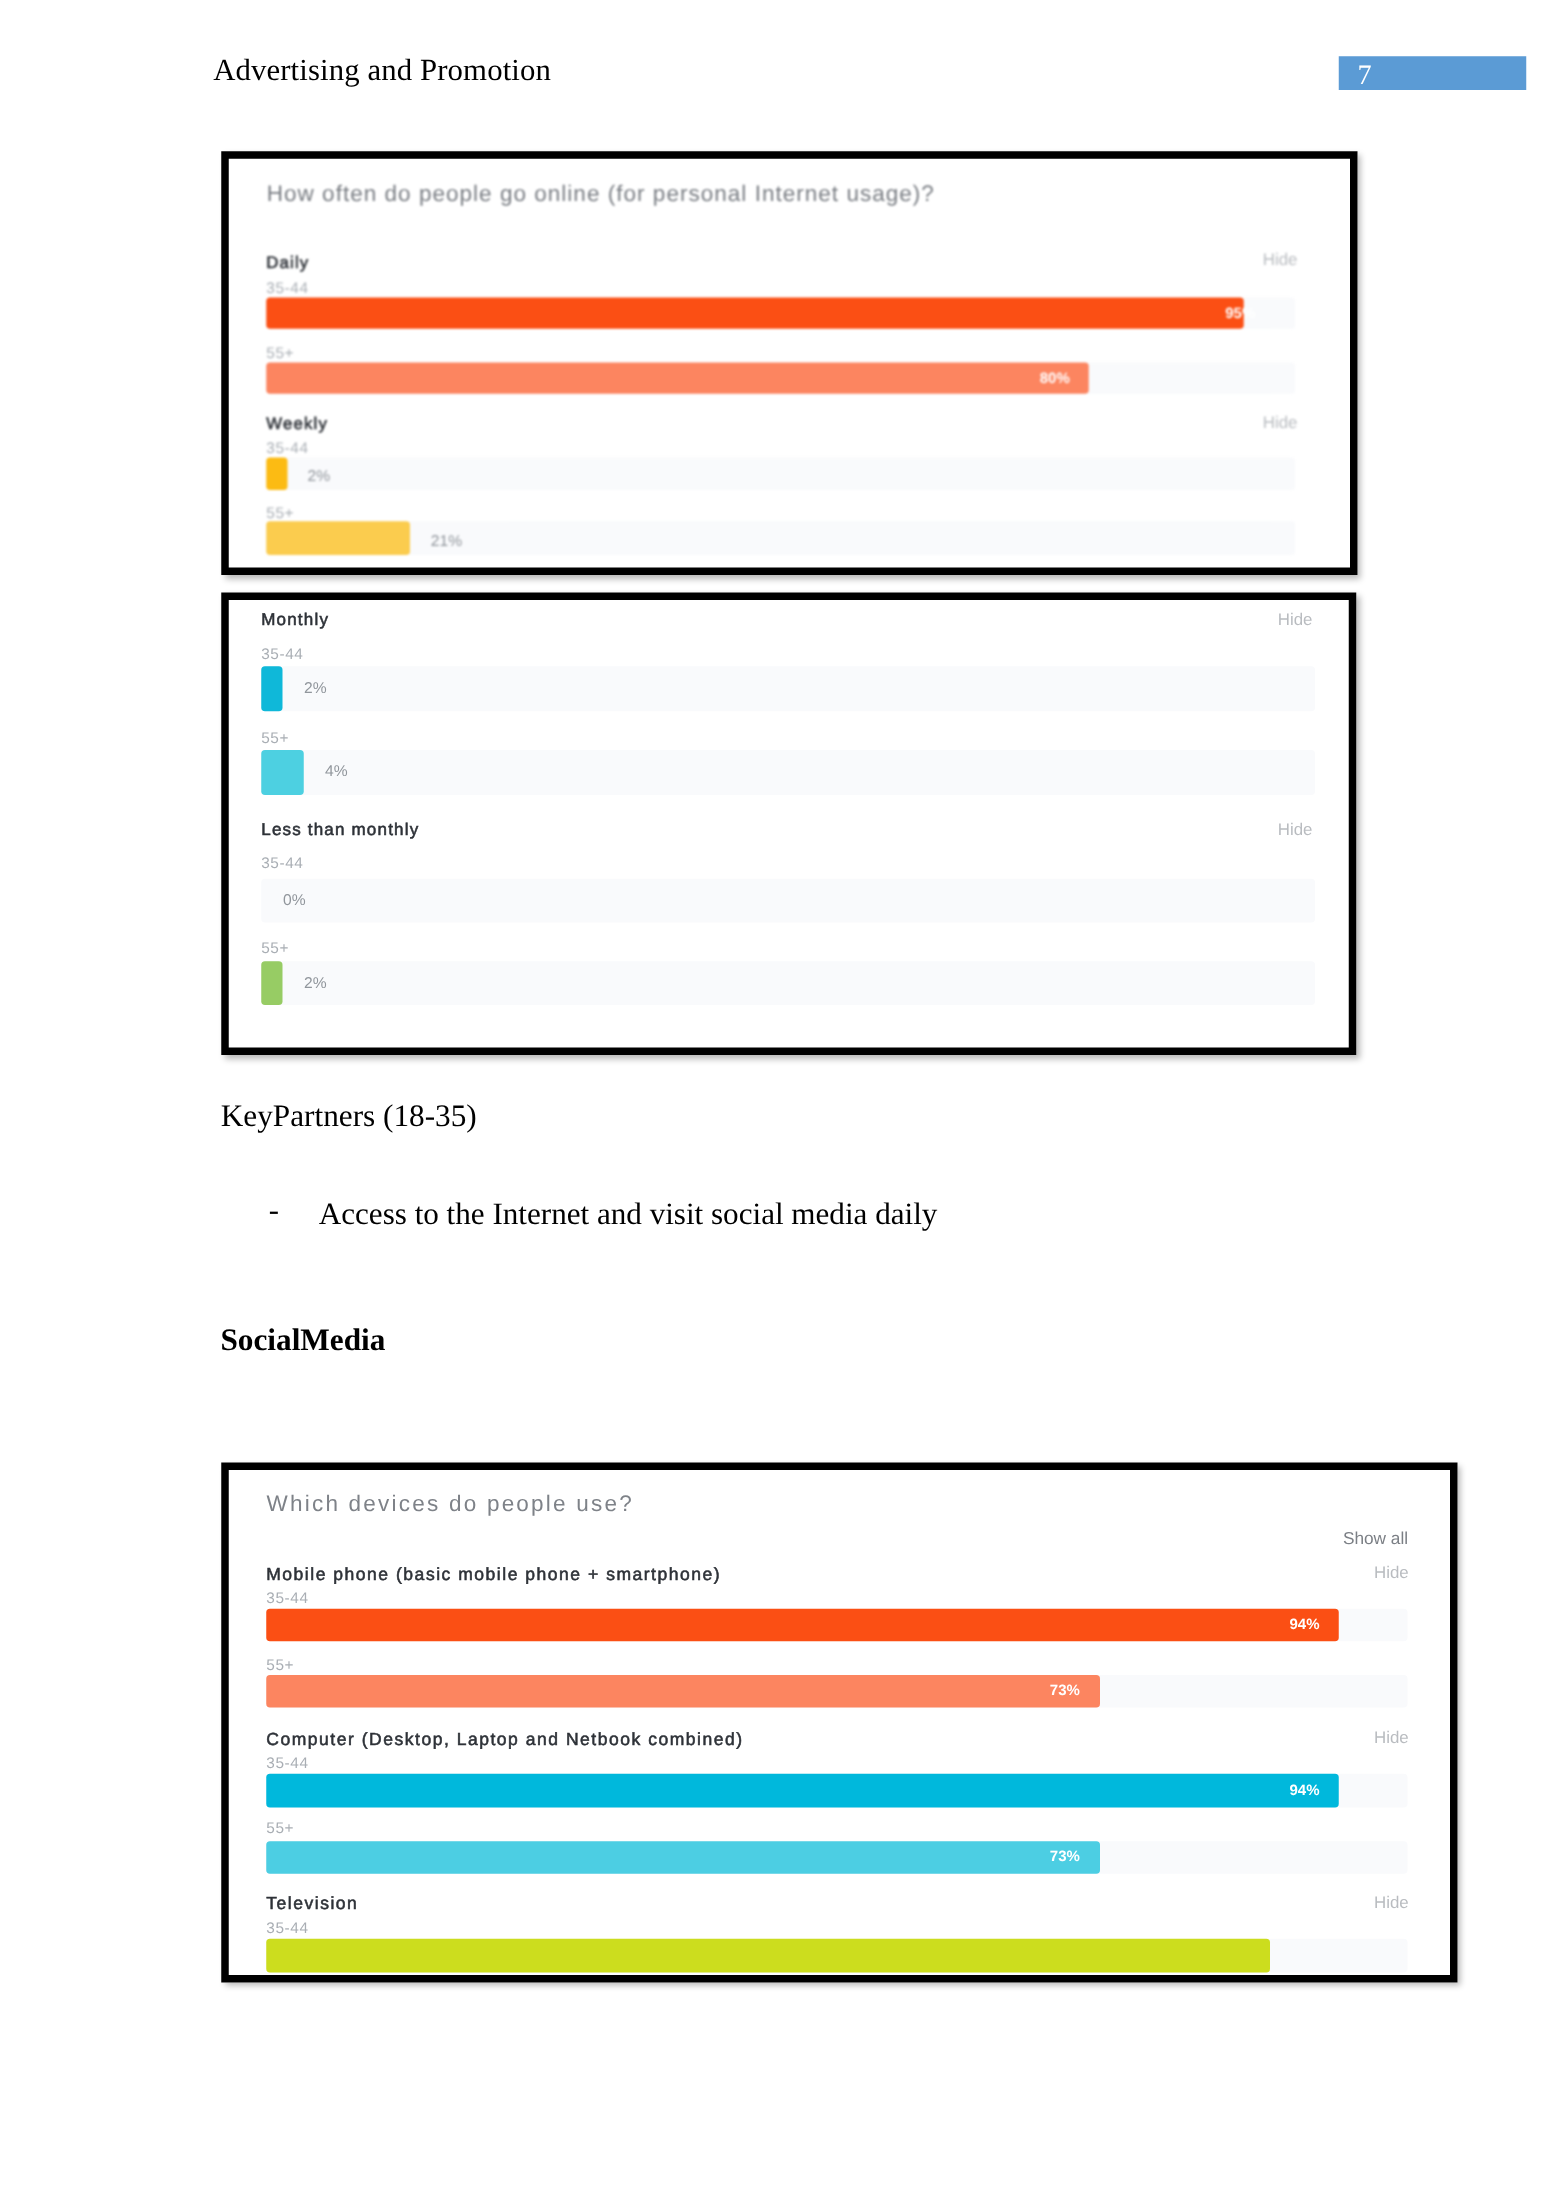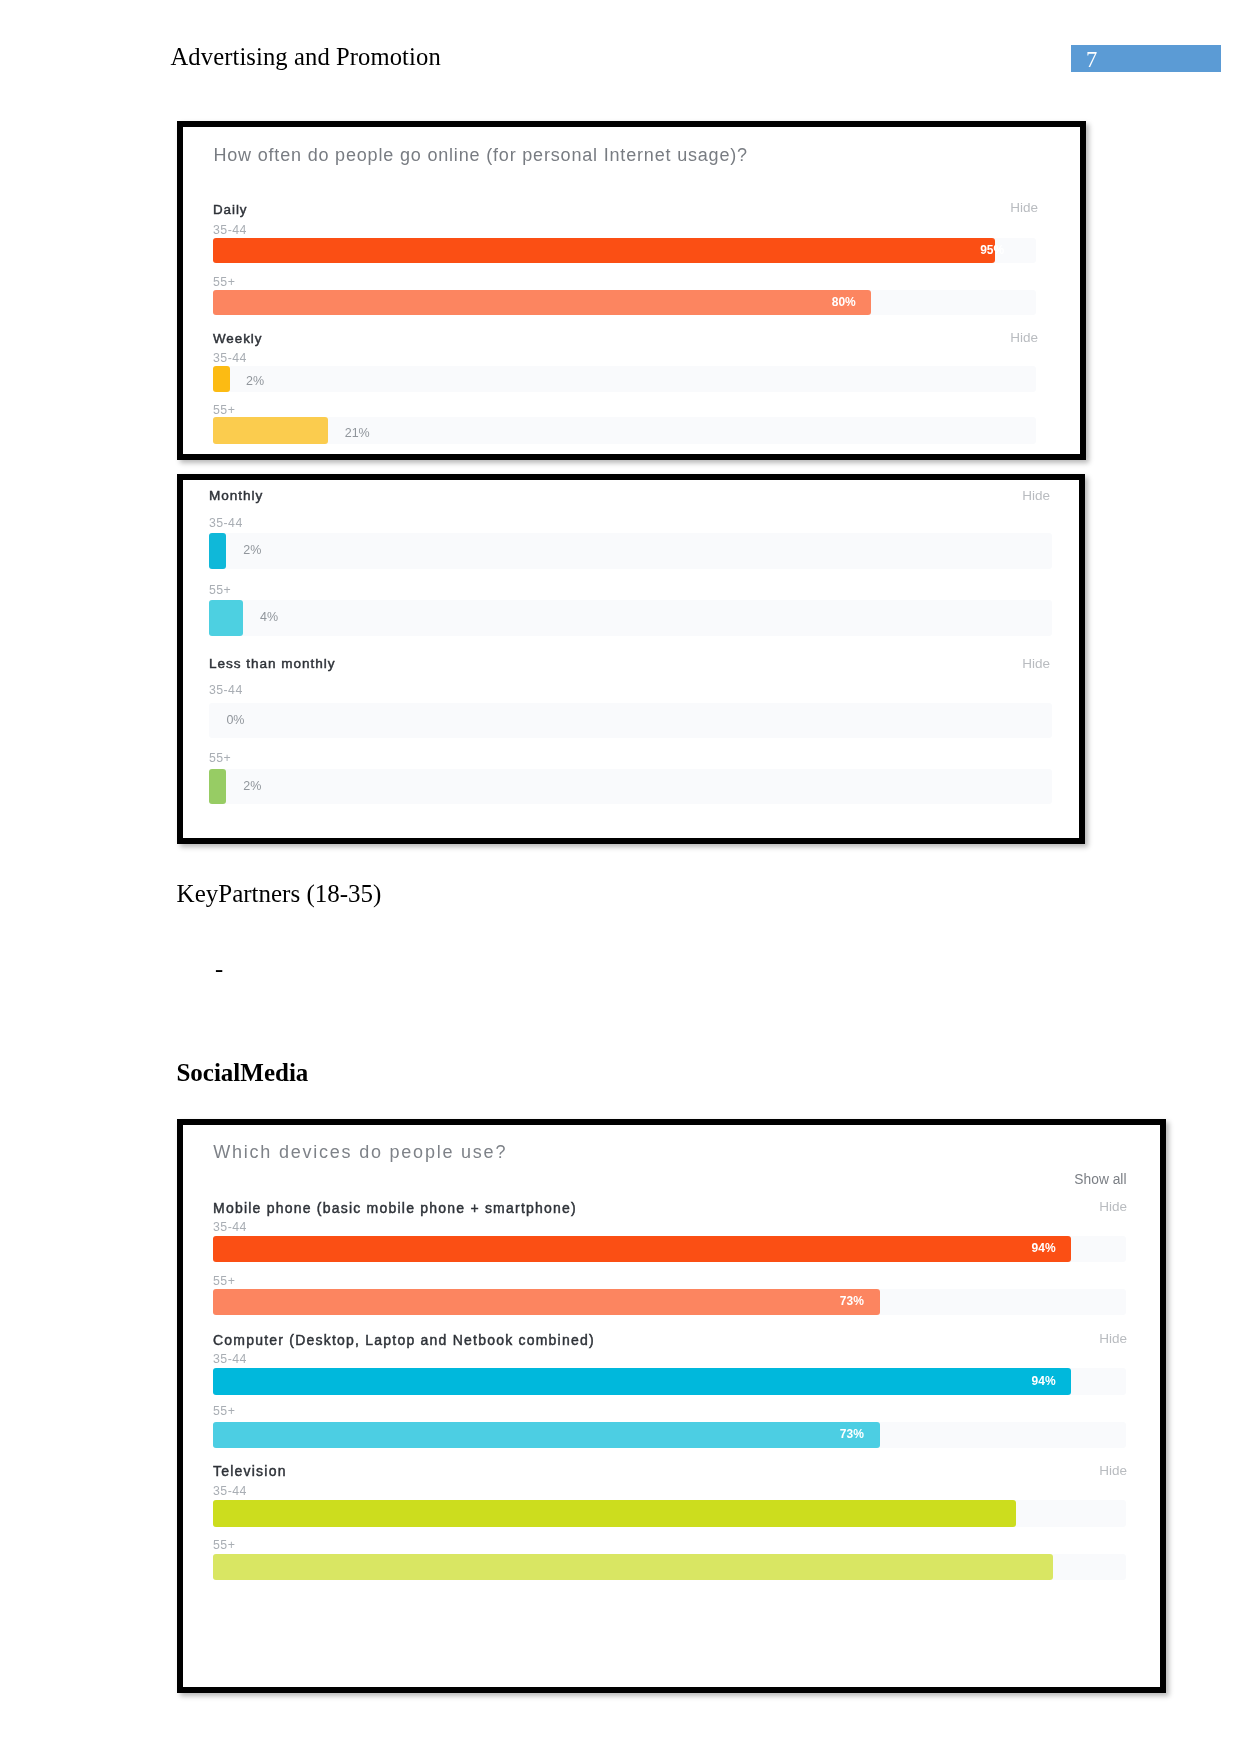--- a/index.html
+++ b/index.html
@@ -96,21 +96,21 @@
       <div class="c-action" style="left:737px;top:175.5px;width:130px;font-size:13.5px;line-height:15px;">Hide</div>
       <div class="c-cat" style="left:26px;top:204.0px;font-size:12.3px;line-height:13px;letter-spacing:0.45px;">35-44</div>
       <div class="c-track" style="left:26.0px;top:223.0px;width:843.0px;height:35.0px;"></div>
       <div class="c-val-out" style="left:43.4px;top:234.0px;font-size:12.5px;line-height:12px;">0%</div>
       <div class="c-cat" style="left:26px;top:272.0px;font-size:12.3px;line-height:13px;letter-spacing:0.45px;">55+</div>
       <div class="c-track" style="left:26.0px;top:289.3px;width:843.0px;height:35.0px;"></div>
       <div class="c-bar" style="left:26.0px;top:289.3px;width:16.9px;height:35.0px;background:#97CC64;"></div>
       <div class="c-val-out" style="left:60.3px;top:300.3px;font-size:12.5px;line-height:12px;">2%</div>
     </div>
   </div>
-  <div class="shot" style="left:177px;top:1119px;width:989px;height:574px;">
+  <div class="shot" style="left:177px;top:1170px;width:989px;height:416px;">
     <div class="shot-inner blur3">
       <div class="c-title" style="left:30.2px;top:15.6px;font-size:18.0px;line-height:23px;letter-spacing:1.78px;color:#7e8288;">Which devices do people use?</div>
       <div class="c-showall" style="left:819.5px;top:47.5px;width:124px;font-size:13.8px;line-height:14px;">Show all</div>
       <div class="c-group" style="left:30px;top:76.0px;font-size:14.0px;line-height:15px;letter-spacing:1.22px;font-weight:normal;color:#2e3238;-webkit-text-stroke:0.45px #2e3238;">Mobile phone (basic mobile phone + smartphone)</div>
       <div class="c-action" style="left:819px;top:74.4px;width:125px;font-size:13.5px;line-height:15px;">Hide</div>
       <div class="c-cat" style="left:30px;top:95.5px;font-size:12.3px;line-height:13px;letter-spacing:0.5px;">35-44</div>
       <div class="c-track" style="left:30.0px;top:110.8px;width:913.0px;height:26.2px;"></div>
       <div class="c-bar" style="left:30.0px;top:110.8px;width:858.2px;height:26.2px;background:#FB4F14;"></div>
       <div class="c-val-in" style="left:30.0px;top:117.4px;width:842.6px;font-size:12.0px;line-height:12px;">94%</div>
       <div class="c-cat" style="left:30px;top:149.5px;font-size:12.3px;line-height:13px;letter-spacing:0.5px;">55+</div>
@@ -132,15 +132,16 @@
       <div class="c-cat" style="left:30px;top:360.0px;font-size:12.3px;line-height:13px;letter-spacing:0.5px;">35-44</div>
       <div class="c-track" style="left:30.0px;top:375.3px;width:913.0px;height:27.0px;"></div>
       <div class="c-bar" style="left:30.0px;top:375.3px;width:803.4px;height:27.0px;background:#CCDD1E;"></div>
       <div class="c-cat" style="left:30px;top:414.0px;font-size:12.3px;line-height:13px;letter-spacing:0.5px;">55+</div>
       <div class="c-track" style="left:30.0px;top:429.0px;width:913.0px;height:26.0px;"></div>
       <div class="c-bar" style="left:30.0px;top:429.0px;width:840.0px;height:26.0px;background:#D9E663;"></div>
     </div>
   </div>
   <div class="blk-heading" style="left:176.6px;top:879px;">KeyPartners (18-35)</div>
   <div class="blk-bullet-mark" style="left:215px;top:954px;">-</div>
+  <div class="blk-bullet-txt" style="left:255px;top:957px;">Access to the Internet and visit social media daily</div>
   <div class="blk-bold" style="left:176.4px;top:1057.5px;">SocialMedia</div>
 
 </div>
 
 </body></html>

